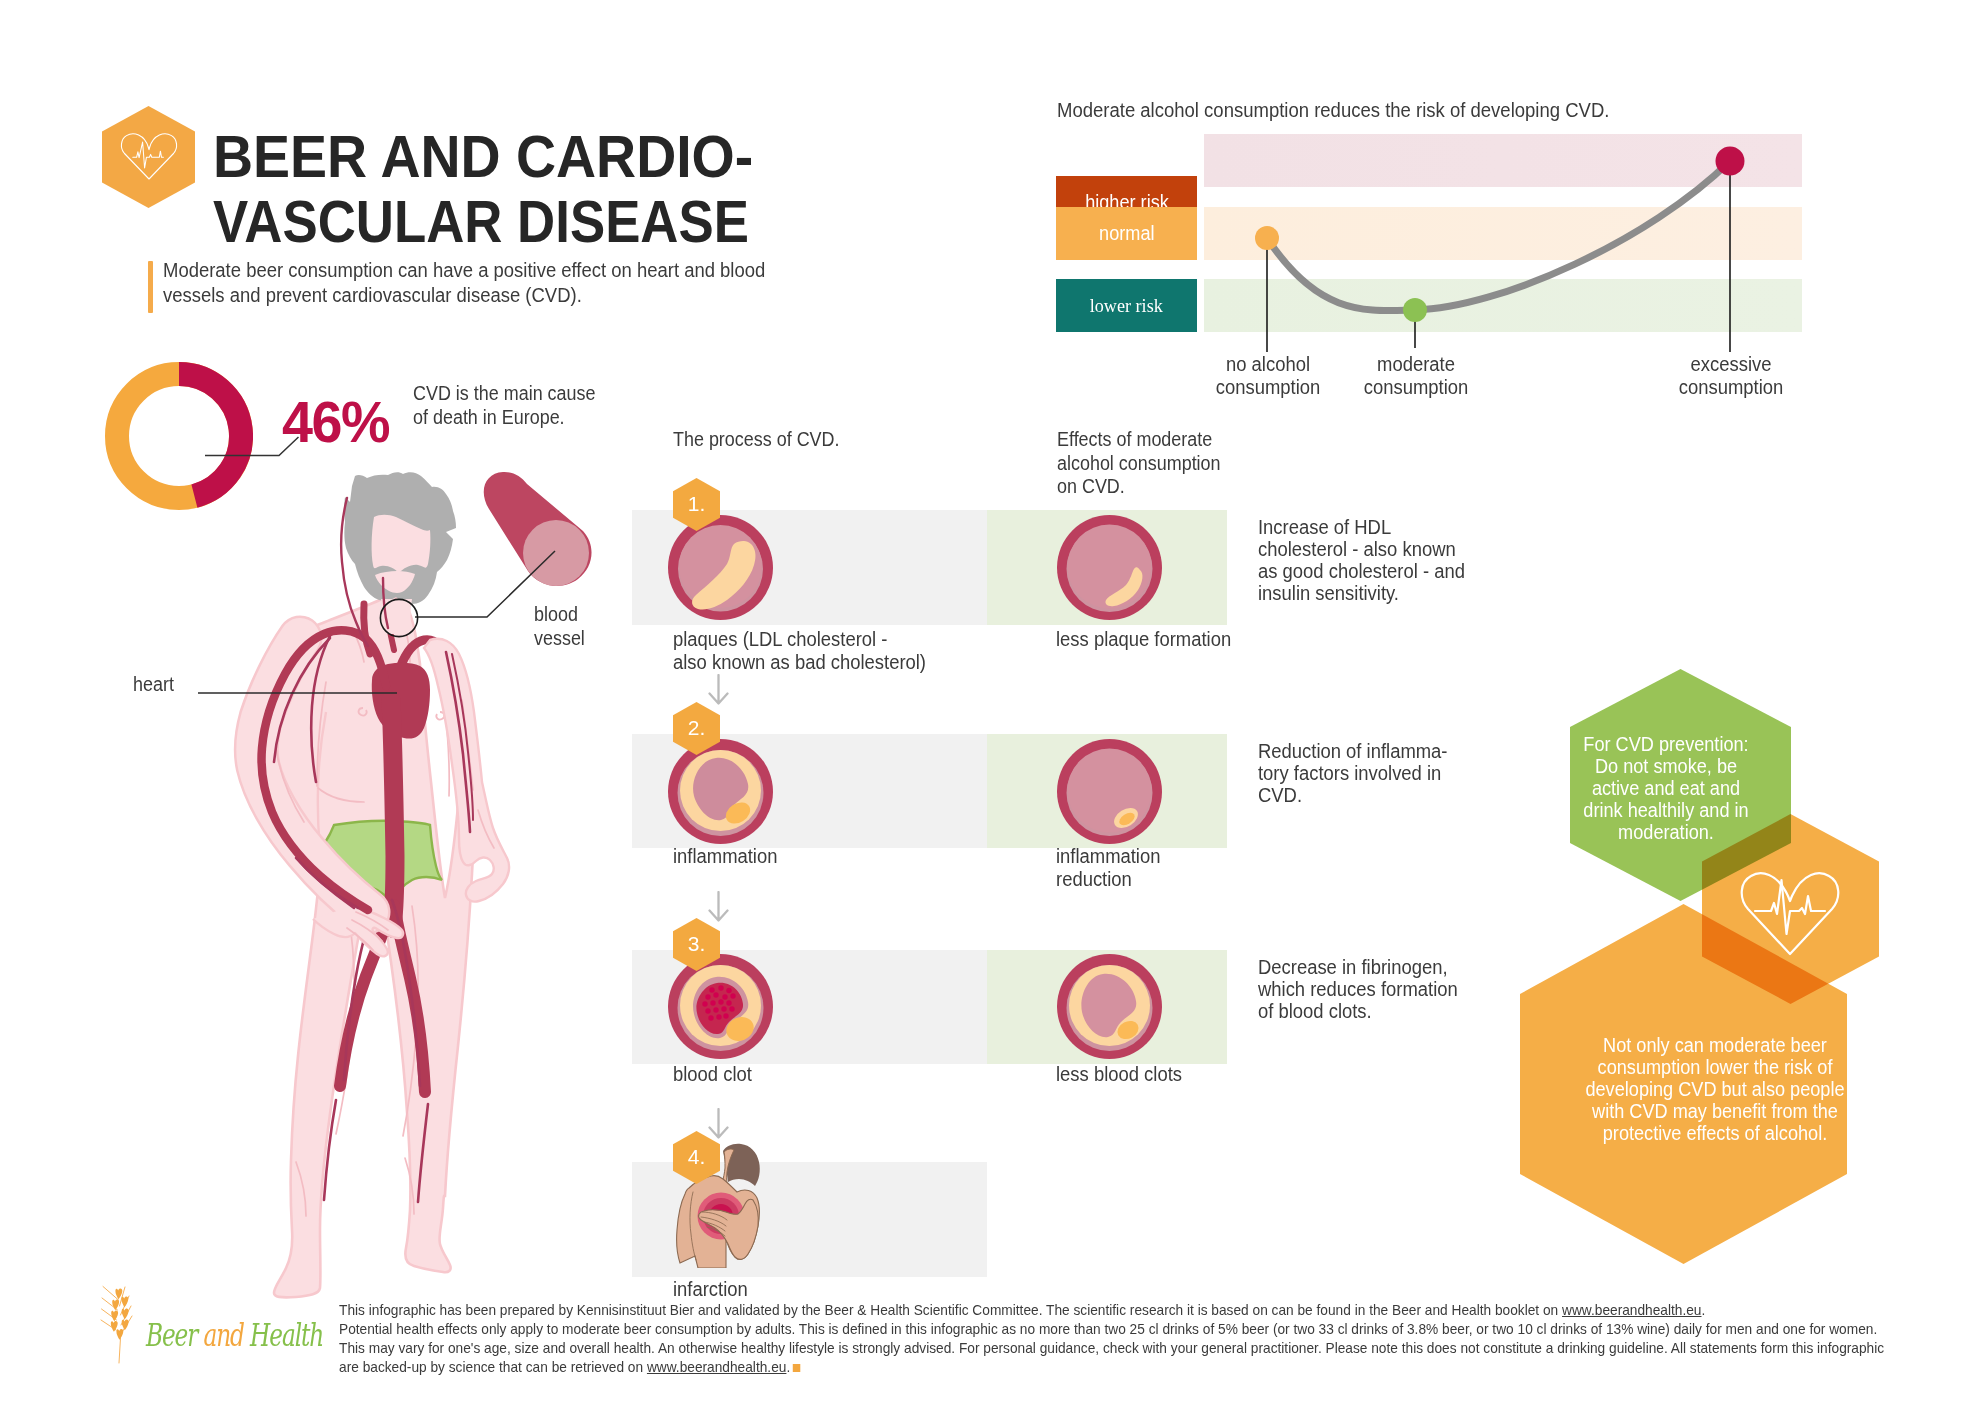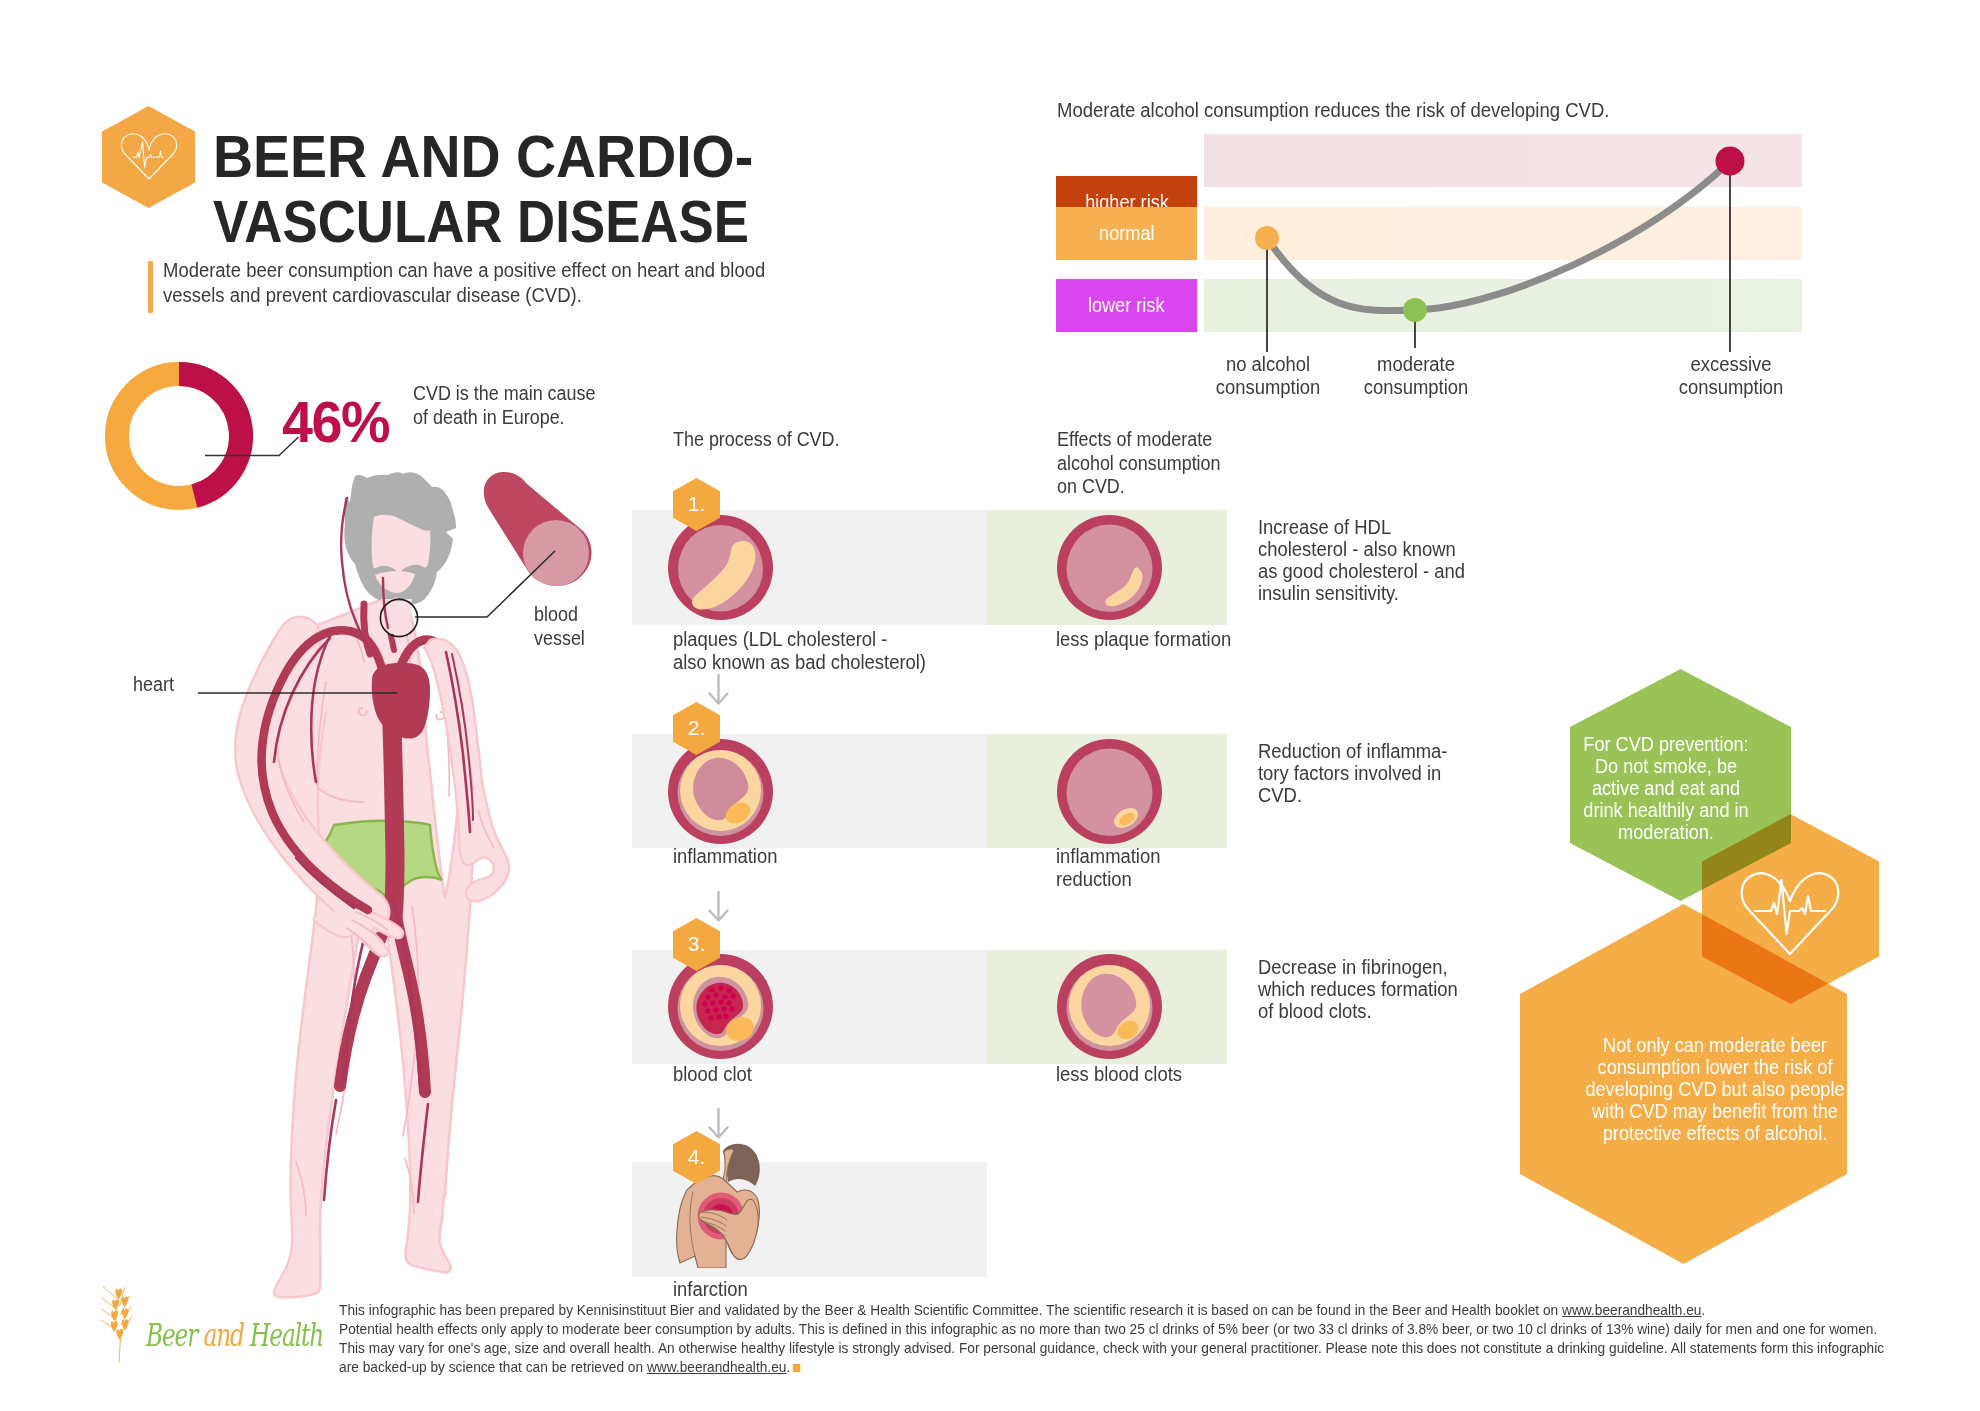--- a/index.html
+++ b/index.html
@@ -307,21 +307,21 @@
 <div class="abs" id="lbl-heart">heart</div>
 
 <div class="abs" id="risk-title">Moderate alcohol consumption reduces the risk of developing CVD.</div>
 
 <div class="riskband" style="top:134px;background:#c2410c;margin-top:42px;">
     <span>higher risk</span>
   </div>
 <div class="riskband" style="top:207px;background:#F7B04F;">
     <span>normal</span>
   </div>
-<div class="riskband" style="top:279px;background:#d946ef;">
+<div class="riskband" style="top:279px;background:#0f766e;font-family:Liberation Serif, serif;">
     <span>lower risk</span>
   </div>
 
 <div class="riskstripe" style="top:134px;background:linear-gradient(90deg,#F2E1E5,#F4E3E7);"></div>
 <div class="riskstripe" style="top:207px;background:linear-gradient(90deg,#FDEEDD,#FDEFE1);"></div>
 <div class="riskstripe" style="top:279px;background:linear-gradient(90deg,#E8F1E0,#EAF2E3);"></div>
 
 <svg class="abs" style="left:1200px;top:130px;width:610px;height:230px" viewBox="0 0 610 230">
   <path d="M67 108 C 120 188, 168 181, 215 180 C 300 178, 450 110, 530 31" fill="none" stroke="#8c8c8c" stroke-width="7" stroke-linecap="round"></path>
   <line x1="67" y1="108" x2="67" y2="222" stroke="#1a1a1a" stroke-width="1.6"></line>

